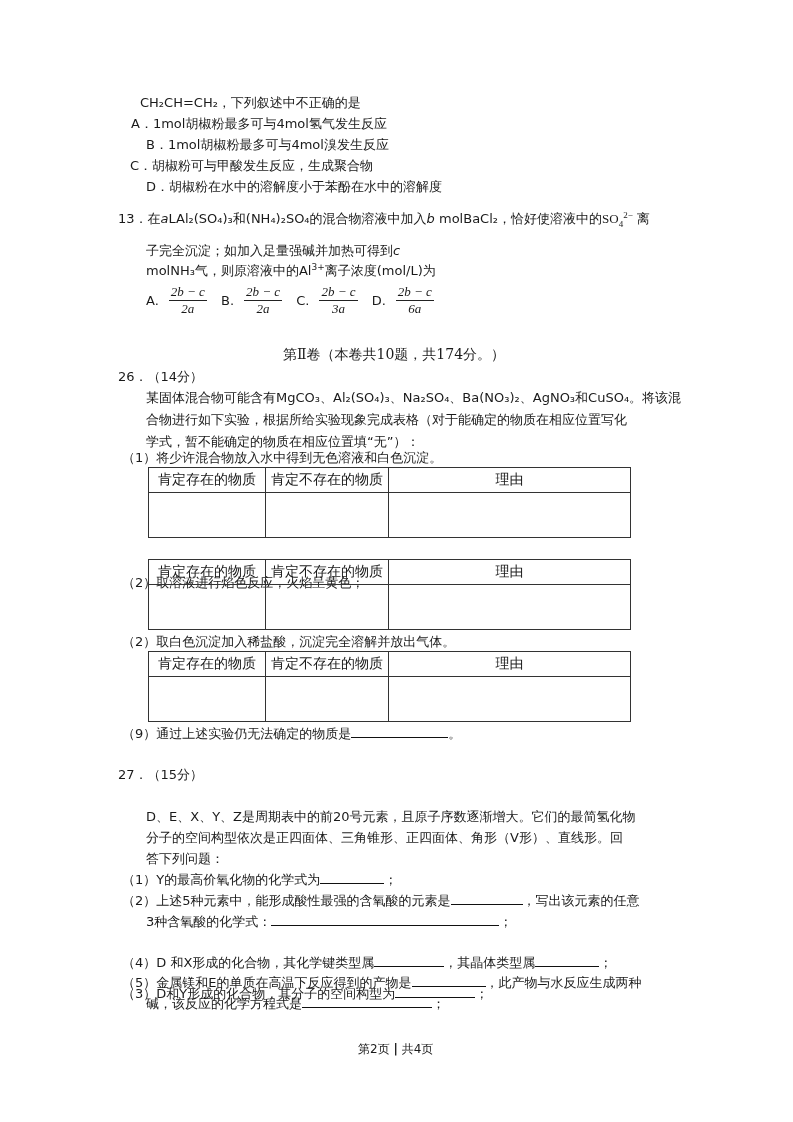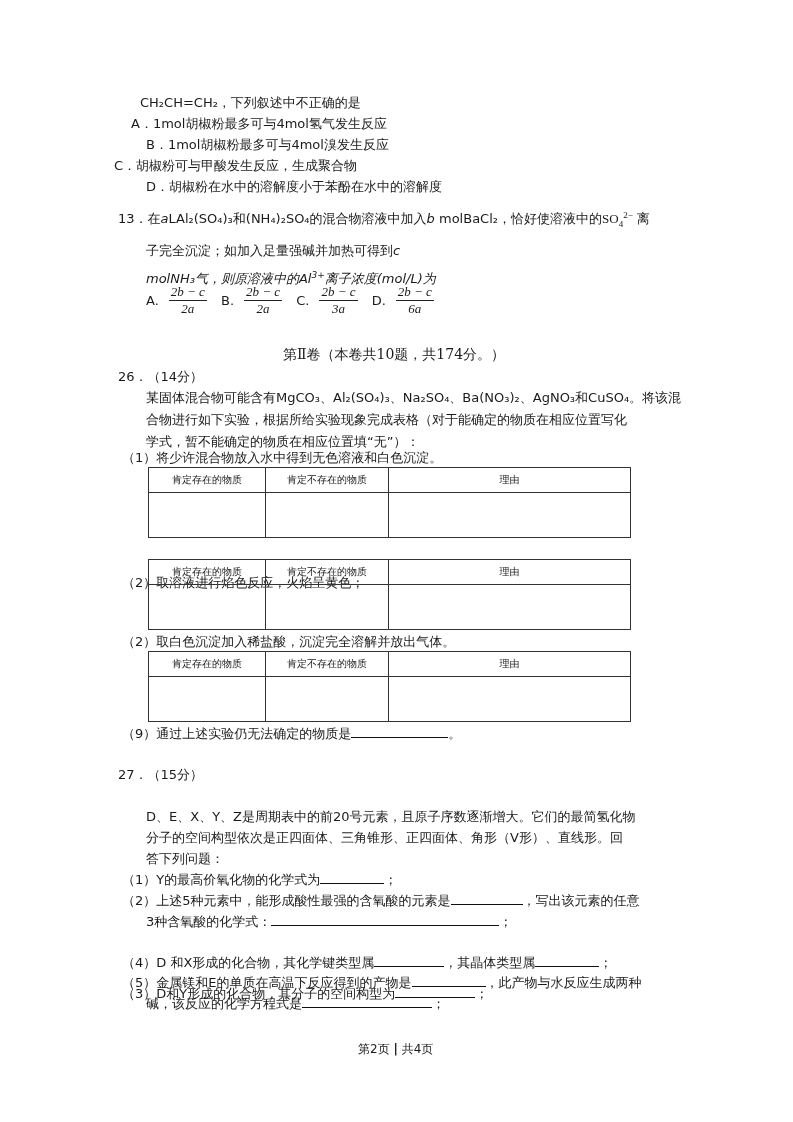--- a/index.html
+++ b/index.html
@@ -9,51 +9,51 @@
   .serif { font-family: Liberation Serif, serif; }
   sub, sup { font-size: 9px; line-height: 0; }
   .frac { display: inline-block; vertical-align: middle; text-align: center; margin-left: 10px;
           font-family: "Liberation Serif", "DejaVu Serif", serif; font-style: italic; font-size: 13px; }
   .frac .num { display: block; border-bottom: 1px solid #222; padding: 0 2px; line-height: 16px; }
   .frac .den { display: block; line-height: 16px; }
   .opt-label { display: inline-block; vertical-align: middle; }
   .opt { display: inline-block; margin-right: 10px; }
   table.ans { position: absolute; left: 148px; width: 483px; border-collapse: collapse; table-layout: fixed; }
   table.ans th, table.ans td { border: 1.5px solid #333; padding: 0; }
-  table.ans th { height: 24px; font-weight: normal; font-size: 10px; text-align: center;
+  table.ans th { height: 24px; font-weight: normal; font-size: 14px; text-align: center;
                  font-family: "DejaVu Serif", "Liberation Serif", serif; }
   table.ans td { height: 44px; }
   .blank { display: inline-block; border-bottom: 1.5px solid #111; height: 13px; vertical-align: baseline; }
   .section-title { font-family: "DejaVu Serif", "Liberation Serif", serif; font-size: 14px; }
   .footer { font-size: 12px; }
 </style>
 </head>
 <body>
 
 <div class="abs" style="left:140px; top:94px;">CH₂CH=CH₂，下列叙述中不正确的是</div>
 <div class="abs" style="left:131px; top:115px;">
   <span>A．</span><span>1mol胡椒粉最多可与4mol氢气发生反应</span>
 </div>
 <div class="abs" style="left:146px; top:136px;">
   <span>B．</span><span>1mol胡椒粉最多可与4mol溴发生反应</span>
 </div>
-<div class="abs" style="left:114px; top:157px;">
+<div class="abs" style="left:130px; top:157px;">
   <span>C．</span><span>胡椒粉可与甲酸发生反应，生成聚合物</span>
 </div>
 <div class="abs" style="left:146px; top:178px;">
   <span>D．</span><span>胡椒粉在水中的溶解度小于苯酚在水中的溶解度</span>
 </div>
 
 <div class="abs" style="left:118px; top:210px;">
   <span>13．</span><span>在</span><i>a</i><span>LAl₂(SO₄)₃和(NH₄)₂SO₄的混合物溶液中加入</span><i>b</i><span> molBaCl₂，恰好使溶液中的</span><span class="serif"><span>SO</span><sub>4</sub><sup>2−</sup></span><span> 离</span>
 </div>
 <div class="abs" style="left:146px; top:242px;">
   <span>子完全沉淀；如加入足量强碱并加热可得到</span><i>c</i>
 </div>
-<div class="abs" style="left:146px; top:270px;font-style:italic;">
+<div class="abs" style="left:146px; top:262px;">
   <span>molNH₃气，则原溶液中的Al</span><sup>3+</sup><span>离子浓度(mol/L)为</span>
 </div>
 <div class="abs" style="left:146px; top:284px; line-height:normal;">
   <span class="opt"><span class="opt-label">A.</span><span class="frac"><span class="num">2b − c</span><span class="den">2a</span></span></span>
   <span class="opt"><span class="opt-label">B.</span><span class="frac"><span class="num">2b − c</span><span class="den">2a</span></span></span>
   <span class="opt"><span class="opt-label">C.</span><span class="frac"><span class="num">2b − c</span><span class="den">3a</span></span></span>
   <span class="opt"><span class="opt-label">D.</span><span class="frac"><span class="num">2b − c</span><span class="den">6a</span></span></span>
 </div>
 
 <div class="abs section-title" style="left:283px; top:345px;">第Ⅱ卷（本卷共10题，共174分。）</div>

